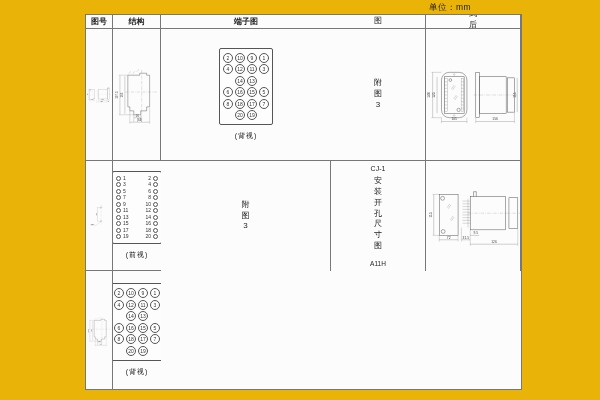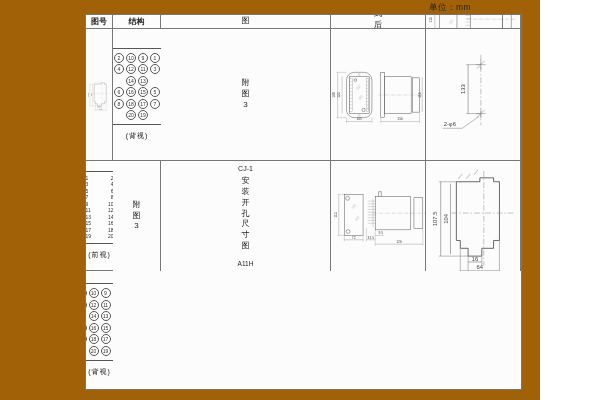--- a/index.html
+++ b/index.html
@@ -1,16 +1,16 @@
 <!DOCTYPE html>
 <html><head>
 <meta charset="utf-8">
 <style>
   html,body{margin:0;padding:0;background:#fff;}
-  .page{position:relative;width:540px;height:400px;background:#a16207;font-family:"Liberation Sans",sans-serif;color:#333;overflow:hidden;}
+  .page{position:relative;width:600px;height:400px;background:#eab308;font-family:"Liberation Sans",sans-serif;color:#333;overflow:hidden;}
   .unit{position:absolute;top:2px;left:429px;font-size:8.5px;color:#222;letter-spacing:.5px;}
   .tbl{position:absolute;left:85px;top:14px;display:grid;grid-template-columns:27px 48px 170px 95px 95px;grid-template-rows:14px 132px 110px 118px;border:1px solid #777;background:#fcfcfc;}
   .cell{border-right:1px solid #777;border-bottom:1px solid #777;display:flex;align-items:center;justify-content:center;position:relative;box-sizing:border-box;overflow:hidden;}
   .lc{border-right:none;}
   .lr{border-bottom:none;}
   .hdr{font-size:8px;color:#222;font-weight:bold;}
   .vtext{width:11px;overflow-wrap:anywhere;word-break:break-all;text-align:center;font-size:8px;line-height:1.35;color:#222;}
   .struct{display:flex;flex-direction:column;align-items:center;justify-content:center;gap:4px;}
   .series{font-size:7px;color:#222;}
   .model{font-size:6.5px;color:#222;margin-top:4px;}
@@ -33,20 +33,21 @@
 </head>
 <body>
 
 <div class="page">
   <div class="unit">单位：mm</div>
 
   <div class="tbl">
 
     <div class="cell hdr">图号</div>
     <div class="cell hdr">结构</div>
+    <div class="cell hdr lc">端子图</div>
 
     <div class="cell">
       <div class="vtext">附图3</div>
     </div>
     <div class="cell">
       <div class="struct">
         <span class="series">CJ-1</span>
         <span class="vtext">嵌入式后接线</span>
         <span class="model">A11K</span>
       </div>

